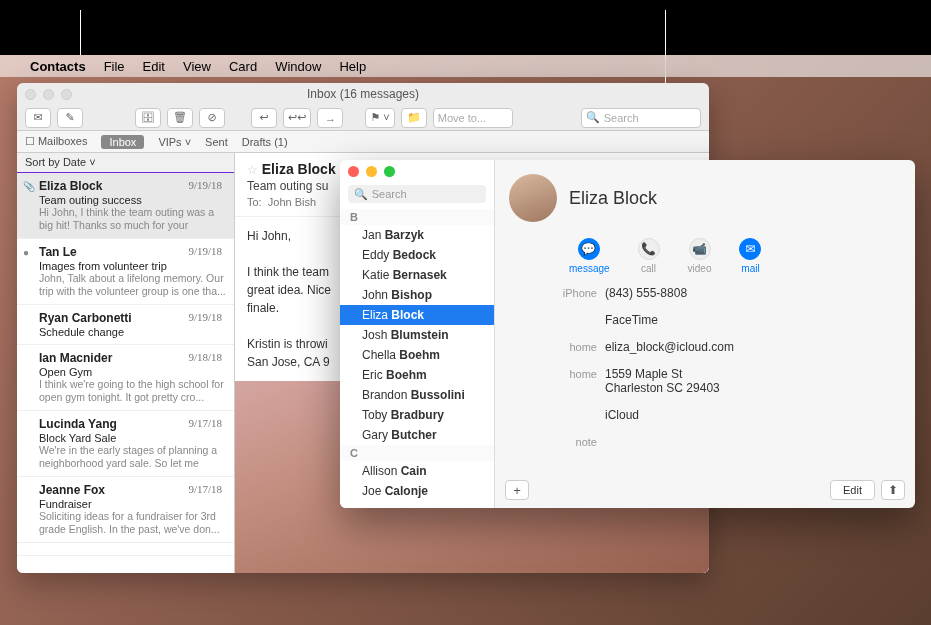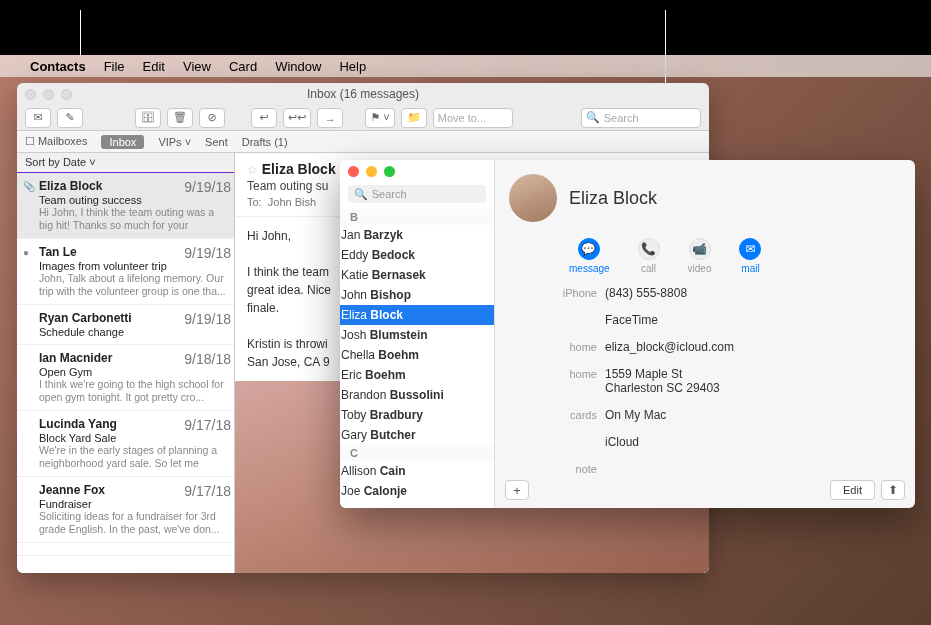--- a/index.html
+++ b/index.html
@@ -18,42 +18,42 @@
 .tbtn { height: 20px; min-width: 26px; background: #fff; border: 1px solid #c8c8c8; border-radius: 4px; display: flex; align-items: center; justify-content: center; font-size: 11px; color: #666; padding: 0 4px; }
 .favbar { height: 22px; background: #f5f5f5; border-bottom: 1px solid #ccc; display: flex; align-items: center; padding: 0 8px; gap: 14px; font-size: 11px; color: #555; }
 .favbar .pill { background: #888; color: #fff; padding: 1px 8px; border-radius: 3px; }
 .mail-body { flex: 1; display: flex; overflow: hidden; }
 
 .msglist { width: 218px; background: #fff; border-right: 1px solid #ccc; overflow: hidden; }
 .sorthdr { height: 20px; background: #f0f0f0; border-bottom: 1px solid #6d28d9; font-size: 11px; padding: 3px 8px; color: #333; cursor: pointer; }
 .msg { padding: 6px 8px 6px 22px; border-bottom: 1px solid #eee; position: relative; font-size: 11px; }
 .msg.sel { background: #e8e8e8; }
 .msg .sender { font-weight: 600; font-size: 12px; color: #222; }
-.msg .date { position: absolute; right: 3px; top: 6px; color: #777; font-size: 14px; }
+.msg .date { position: absolute; right: 12px; top: 6px; color: #777; font-size: 11px; font-family: Liberation Serif, serif; }
 .msg .subj { color: #222; margin-top: 1px; }
 .msg .prev { color: #888; font-size: 10.5px; line-height: 1.25; max-height: 26px; overflow: hidden; }
 .msg .ind { position: absolute; left: 6px; top: 8px; width: 10px; height: 10px; color: #888; font-size: 10px; }
 
 .preview { flex: 1; background: #fff; display: flex; flex-direction: column; }
 .phdr { padding: 8px 12px; border-bottom: 1px solid #eee; font-size: 12px; }
 .phdr .star { color: #ccc; margin-right: 4px; }
 .phdr .pname { font-weight: 600; font-size: 14px; color: #222; }
 .phdr .psub { color: #444; margin-top: 2px; }
 .phdr .pto { color: #777; margin-top: 3px; font-size: 11px; }
 .pbody { padding: 10px 12px; font-size: 12px; color: #333; line-height: 1.5; }
 .pimg { flex: 1; background: linear-gradient(160deg, #d4a5a0 0%, #c08a7a 40%, #96604f 100%); position: relative; }
 
 .contacts-window { position: absolute; top: 160px; left: 340px; width: 575px; height: 348px; background: #f6f6f6; border-radius: 6px; box-shadow: 0 15px 40px rgba(0,0,0,0.4); overflow: hidden; display: flex; }
 .clist { width: 155px; background: #fff; border-right: 1px solid #ddd; display: flex; flex-direction: column; }
 .ctraffic { height: 22px; display: flex; align-items: center; padding-left: 8px; gap: 7px; }
 .ctl { width: 11px; height: 11px; border-radius: 50%; }
 .ctl.r { background: #ff5f57; } .ctl.y { background: #febc2e; } .ctl.g { background: #28c840; }
 .csearch { margin: 3px 8px 6px; height: 18px; background: #f0f0f0; border-radius: 4px; font-size: 11px; color: #999; padding: 2px 6px; display: flex; align-items: center; gap: 4px; }
 .csection { font-size: 11px; color: #888; padding: 2px 10px; font-weight: 600; background: #fafafa; }
-.citem { font-size: 12px; padding: 3px 1px; color: #333; cursor: pointer; }
+.citem { font-size: 12px; padding: 3px 22px; color: #333; cursor: pointer; }
 .citem .ln { font-weight: 600; }
 .citem.sel { background: #1e7cf0; color: #fff; }
 .card { flex: 1; padding: 14px 14px 8px; display: flex; flex-direction: column; font-size: 12px; position: relative; }
 .chead { display: flex; align-items: center; gap: 12px; }
 .avatar { width: 48px; height: 48px; border-radius: 50%; background: linear-gradient(160deg, #d8b8a0, #a07860); }
 .cname { font-size: 18px; color: #333; }
 .actions { display: flex; gap: 28px; margin: 16px 0 12px 60px; }
 .act { display: flex; flex-direction: column; align-items: center; gap: 3px; font-size: 10px; color: #999; }
 .act.on { color: #007aff; }
 .act .ic { width: 22px; height: 22px; border-radius: 50%; background: #eee; border: 1px solid #ddd; display: flex; align-items: center; justify-content: center; font-size: 12px; }
@@ -257,24 +257,20 @@
         <div class="frow">
           <div class="flab">home</div>
     <div class="fval" style="white-space:pre-line">eliza_block@icloud.com</div>
         </div>
         <div class="frow">
           <div class="flab">home</div>
     <div class="fval" style="white-space:pre-line">1559 Maple St
 Charleston SC 29403</div>
         </div>
         <div class="frow">
-          <div class="flab">cards</div>
-    <div class="fval" style="white-space:pre-line">On My Mac</div>
-        </div>
-        <div class="frow">
           <div class="flab"></div>
     <div class="fval" style="white-space:pre-line">iCloud</div>
         </div>
         <div class="frow">
           <div class="flab">note</div>
     <div class="fval" style="white-space:pre-line"></div>
         </div>
       </div>
     <div class="cfoot">
       <div class="addbtn">+</div>

